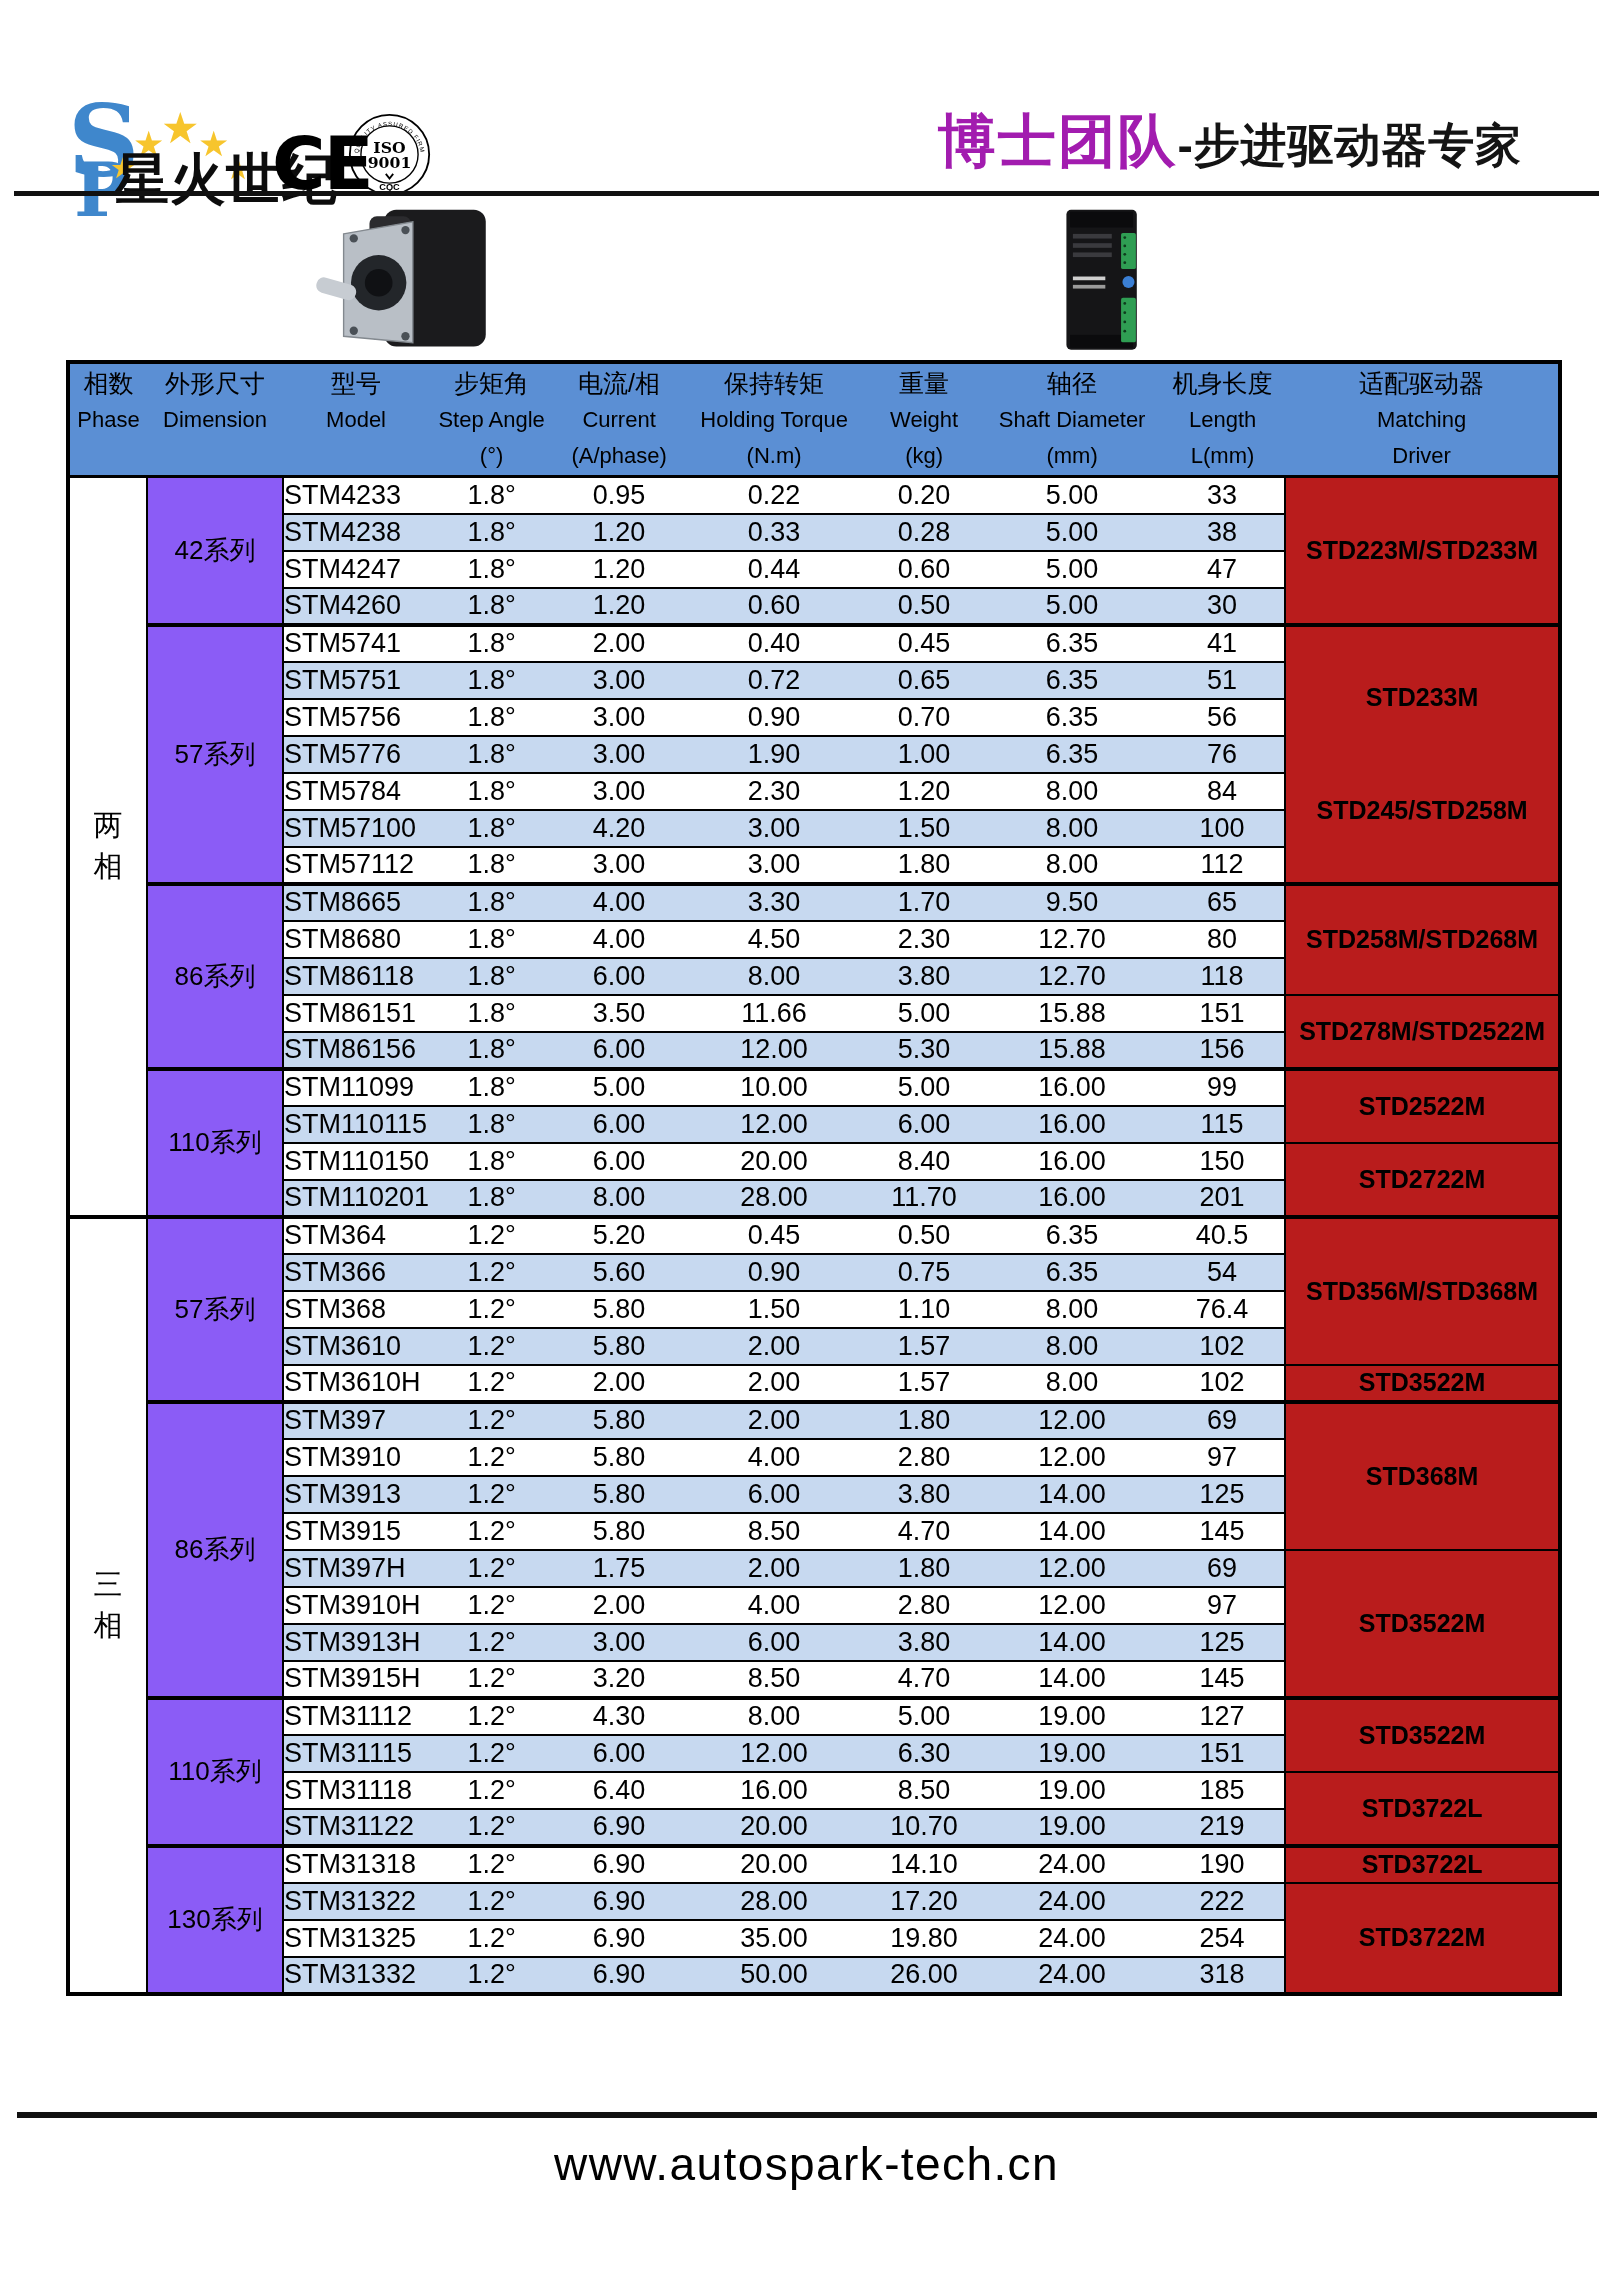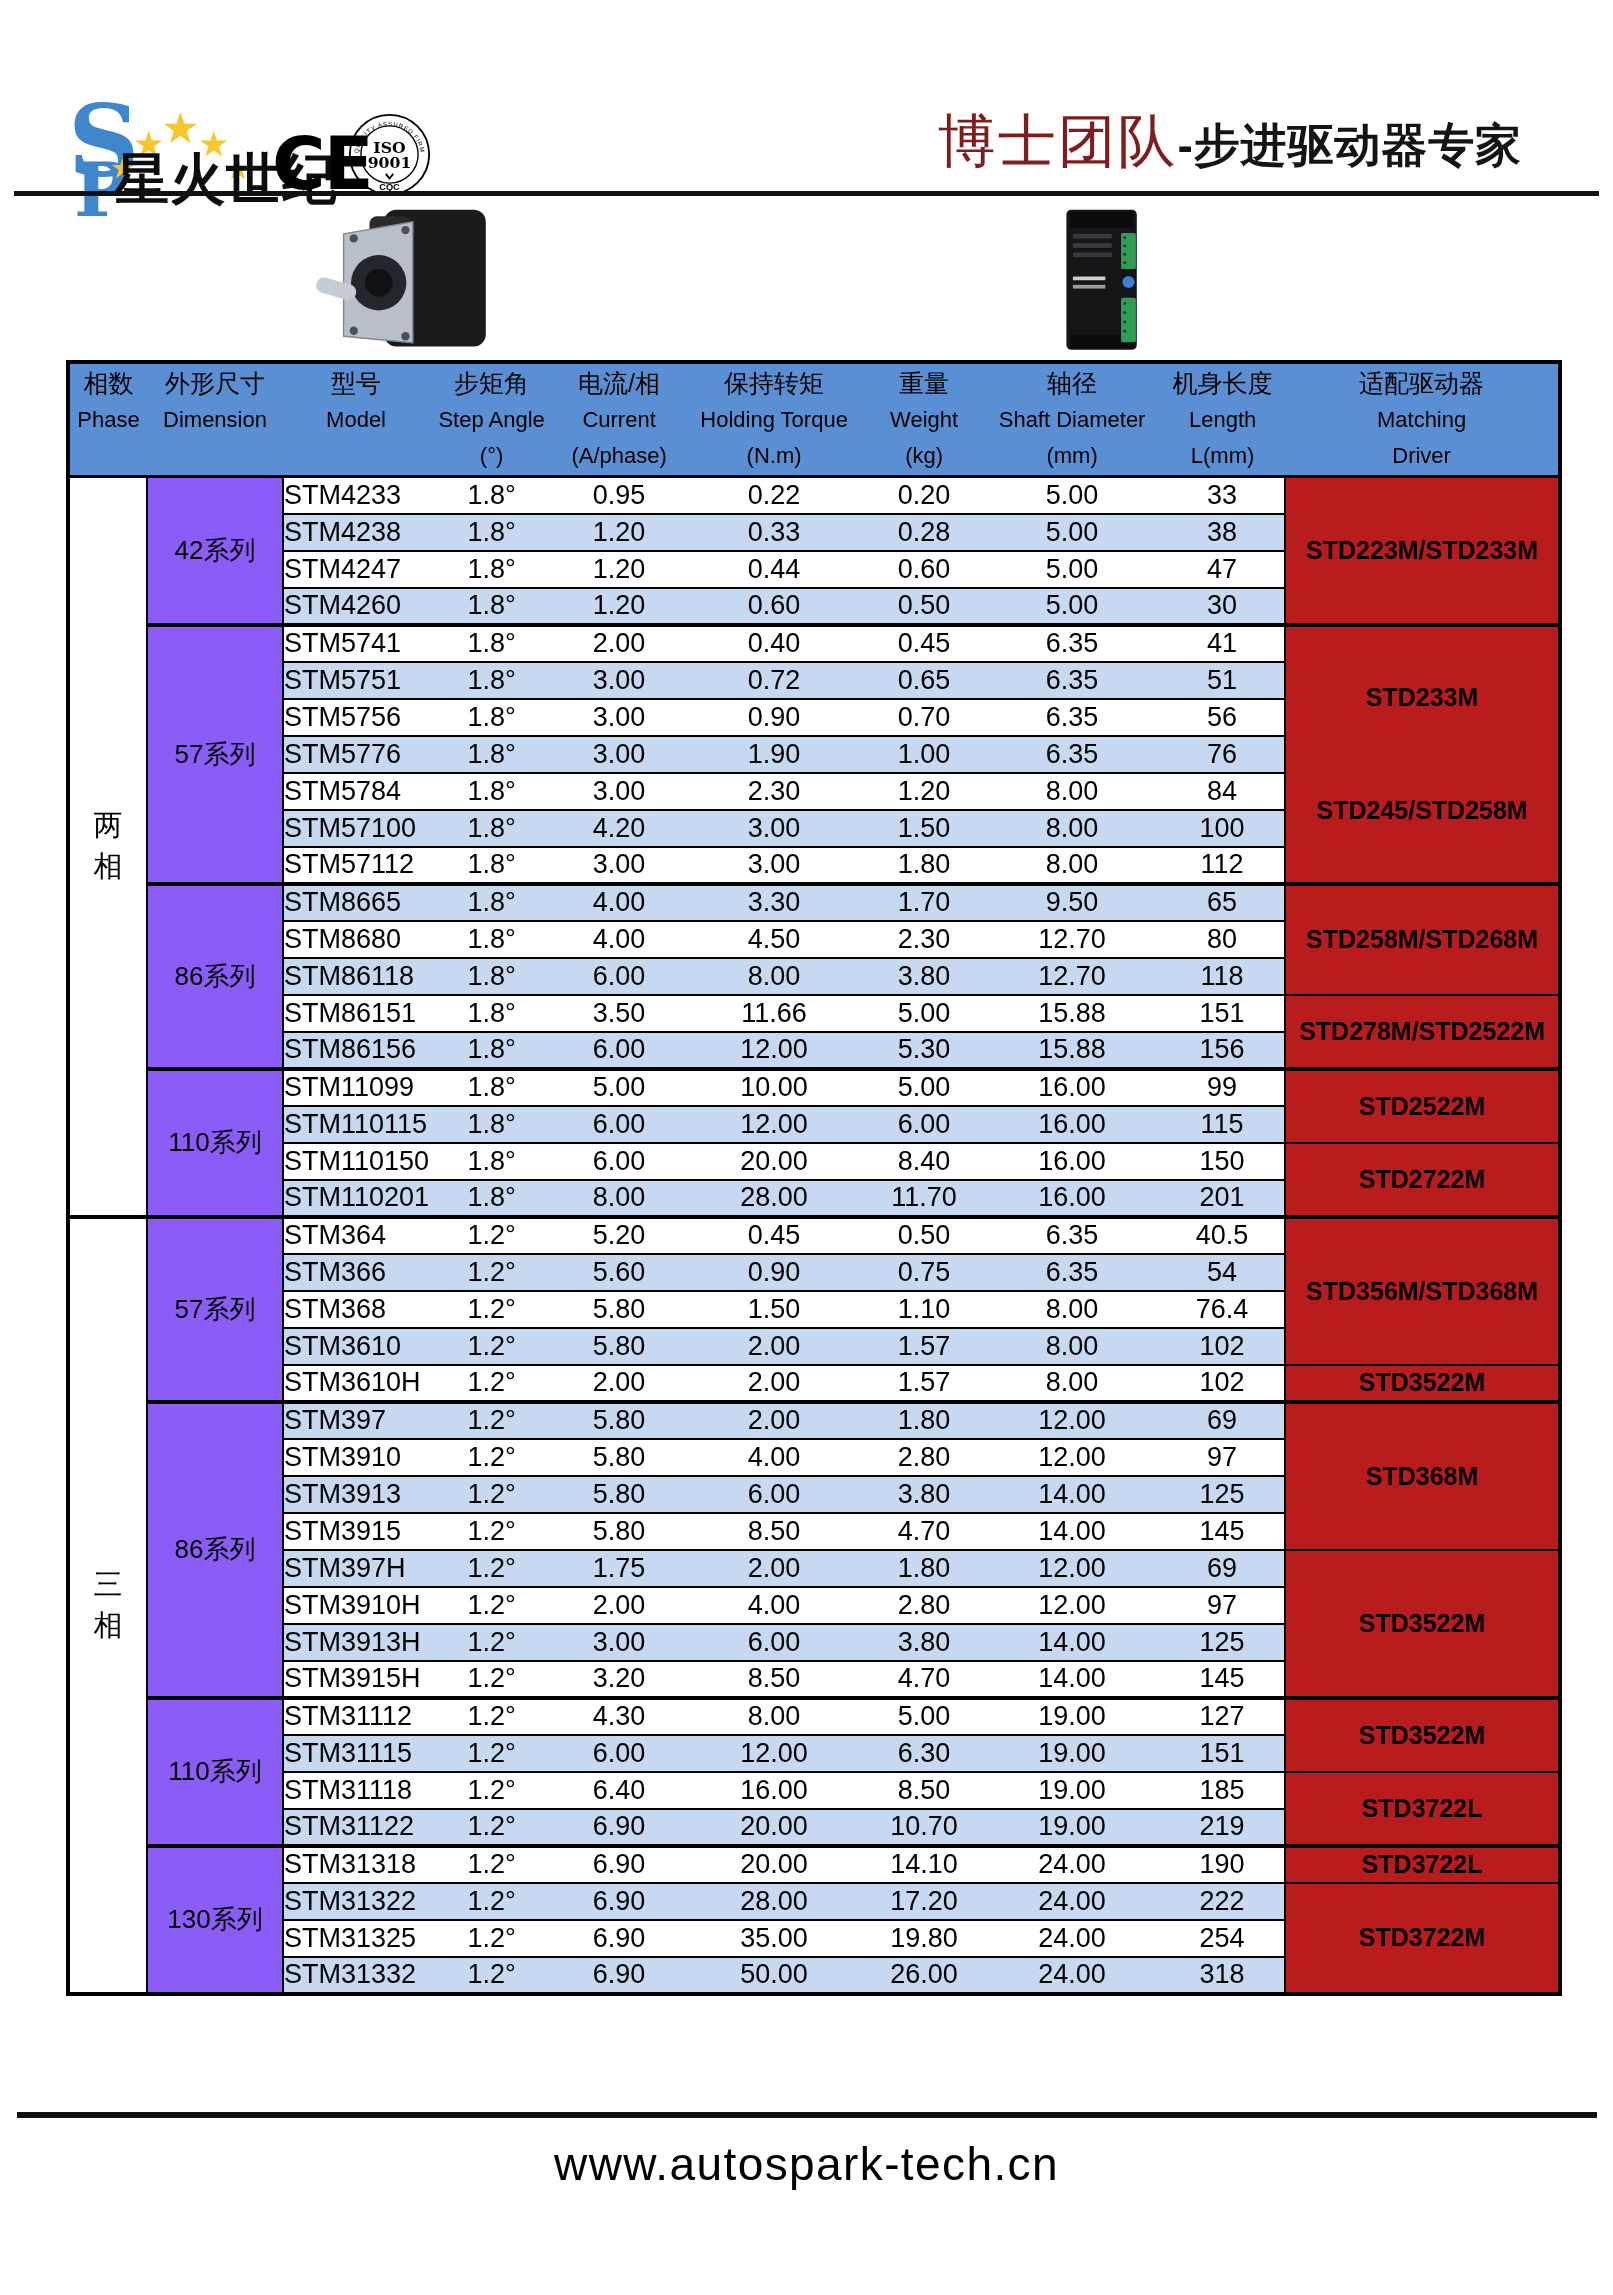--- a/index.html
+++ b/index.html
@@ -25,21 +25,21 @@
   .logo-name {
     position:absolute; left:114px; top:143px; font-size:55px; font-weight:900;
     letter-spacing:0.9px; color:#0c0c0c;
   }
   .ce-mark {
     position:absolute; left:272px; top:121px; font-size:73px; font-weight:bold;
     font-family:"DejaVu Sans", sans-serif; letter-spacing:-1.9px; color:#000;
   }
   .iso-badge { position:absolute; left:348px; top:113px; }
   .slogan { position:absolute; top:103px; right:91px; white-space:nowrap; }
-  .slogan-team { font-size:58px; font-weight:normal; color:#7f1d1d; letter-spacing:1.9px; }
+  .slogan-team { font-size:58px; font-weight:bold; color:#a21caf; letter-spacing:1.9px; }
   .slogan-suffix { font-size:46px; font-weight:bold; color:#141414; letter-spacing:0.9px; }
   .rule { position:absolute; background:#111; }
   .rule-top { left:14px; top:191px; width:1585px; height:5.1px; }
   .rule-bottom { left:16.7px; top:2112px; width:1580px; height:5.6px; }
   
   .motor-img { position:absolute; left:315px; top:203px; }
   .driver-img { position:absolute; left:1059px; top:207px; }
   .page-title {
     position:absolute; left:502px; top:241px; font-size:65px; font-weight:bold;
     color:#5b9bd5; letter-spacing:2.8px; margin:0; line-height:1;

